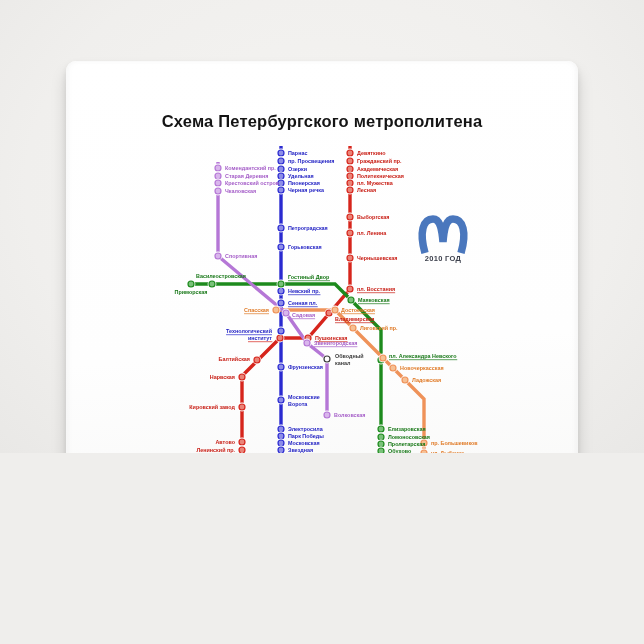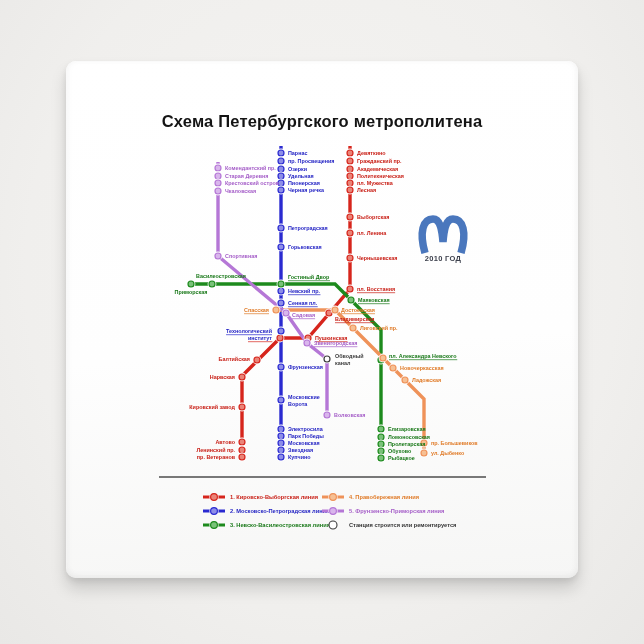--- a/index.html
+++ b/index.html
@@ -2,21 +2,21 @@
 <html><head>
 <meta charset="utf-8">
 <style>
   html,body{margin:0;padding:0;}
   body{
     width:644px;height:644px;
     font-family:"Liberation Sans","DejaVu Sans",sans-serif;
     background:#efeeec;
   }
   .scene{
-    position:relative;width:644px;height:644px;overflow:hidden;
+    position:relative;width:644px;height:453px;overflow:hidden;
     background:radial-gradient(ellipse at 50% 42%, #f5f4f2 0%, #f0efed 65%, #e9e8e6 100%);
   }
   .magnet{
     position:absolute;left:66px;top:61px;width:512px;height:517px;
     border-radius:10px;
     background:linear-gradient(176deg,#ffffff 0%,#fefefe 55%,#f6f6f5 100%);
     box-shadow:
       0 11px 16px rgba(0,0,0,0.15),
       0 3px 6px rgba(0,0,0,0.08),
       inset 0 -3px 6px rgba(0,0,0,0.035),

